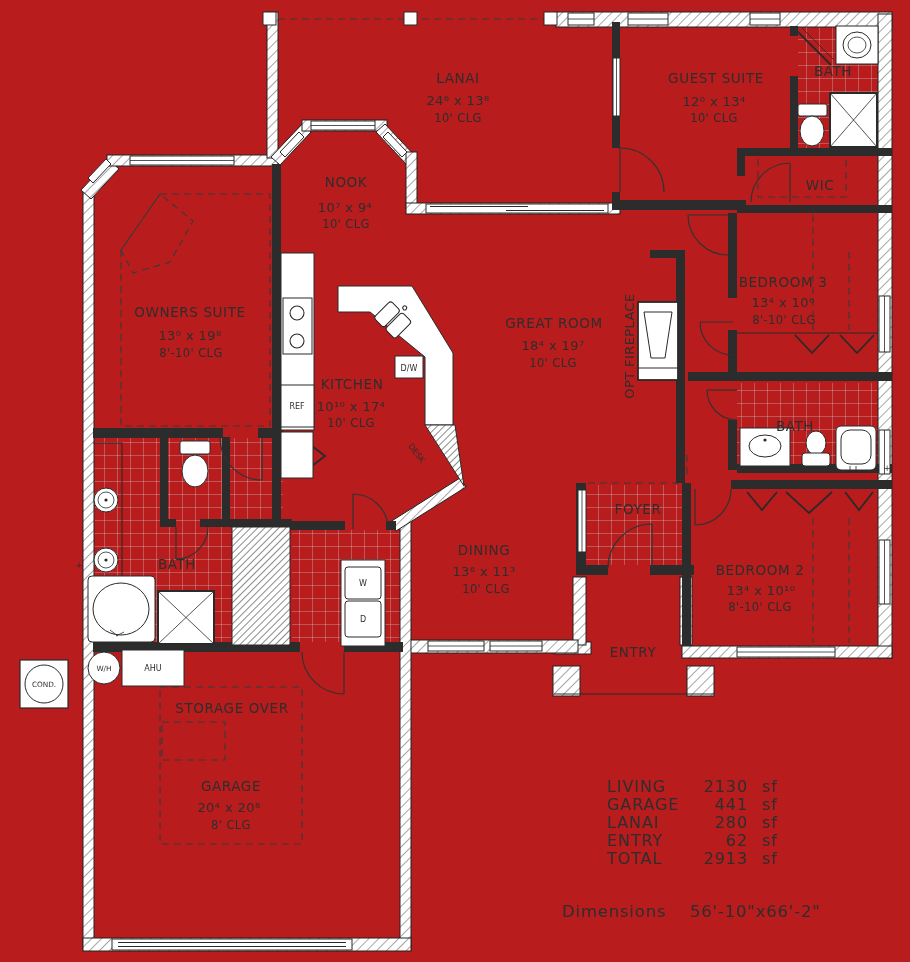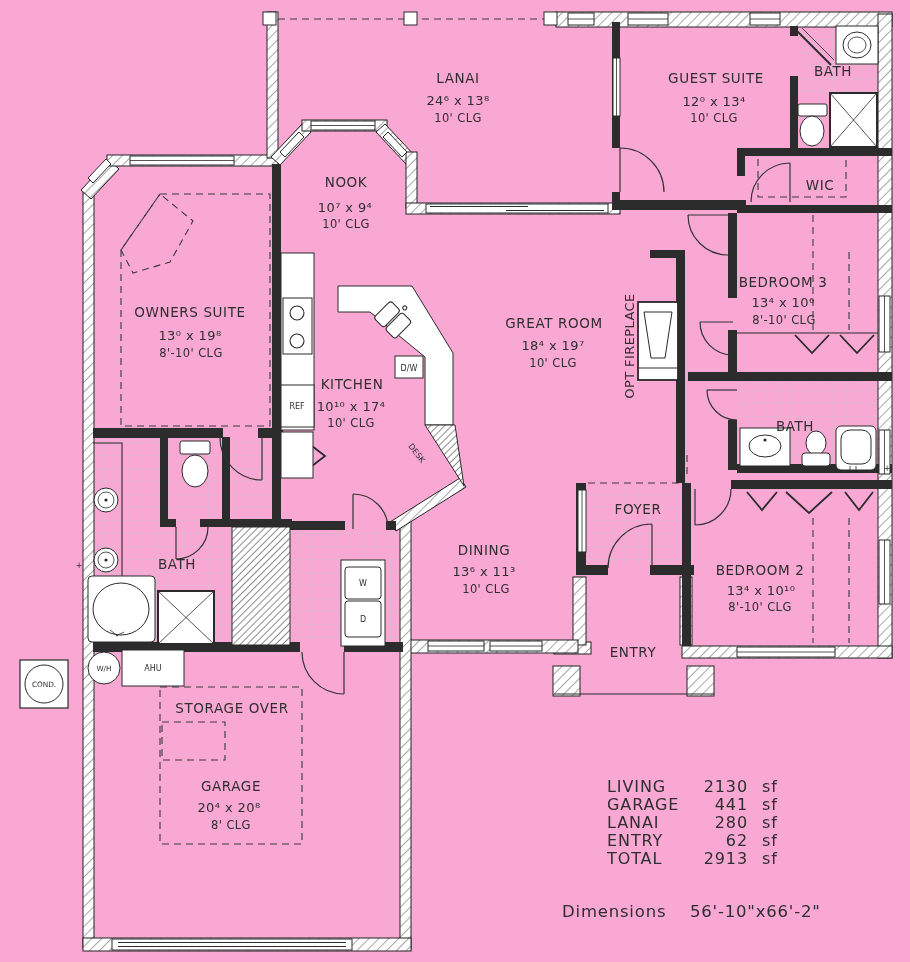--- a/index.html
+++ b/index.html
@@ -1,16 +1,16 @@
 <!DOCTYPE html>
 <html><head>
 <meta charset="utf-8">
 <style>
   html,body{margin:0;padding:0;background:#fff;}
-  .page{width:910px;height:962px;position:relative;background:#f9a8d4;font-family:"DejaVu Sans",sans-serif;}
+  .page{width:910px;height:962px;position:relative;background:#b91c1c;font-family:"DejaVu Sans",sans-serif;}
   svg{display:block;}
   text{fill:#2e2e2e;font-family:"DejaVu Sans",sans-serif;}
   .rname{font-size:13.5px;letter-spacing:.6px;}
   .rdims{font-size:13px;letter-spacing:.4px;}
   .rclg{font-size:11.5px;letter-spacing:.4px;}
   .small{font-size:8px;}
   .tiny{font-size:7.3px;}
   .tbl{font-size:16px;letter-spacing:.9px;}
   .dimline{font-size:16.5px;letter-spacing:.8px;}
   .wx{fill:url(#h1);stroke:#222;stroke-width:1;}

